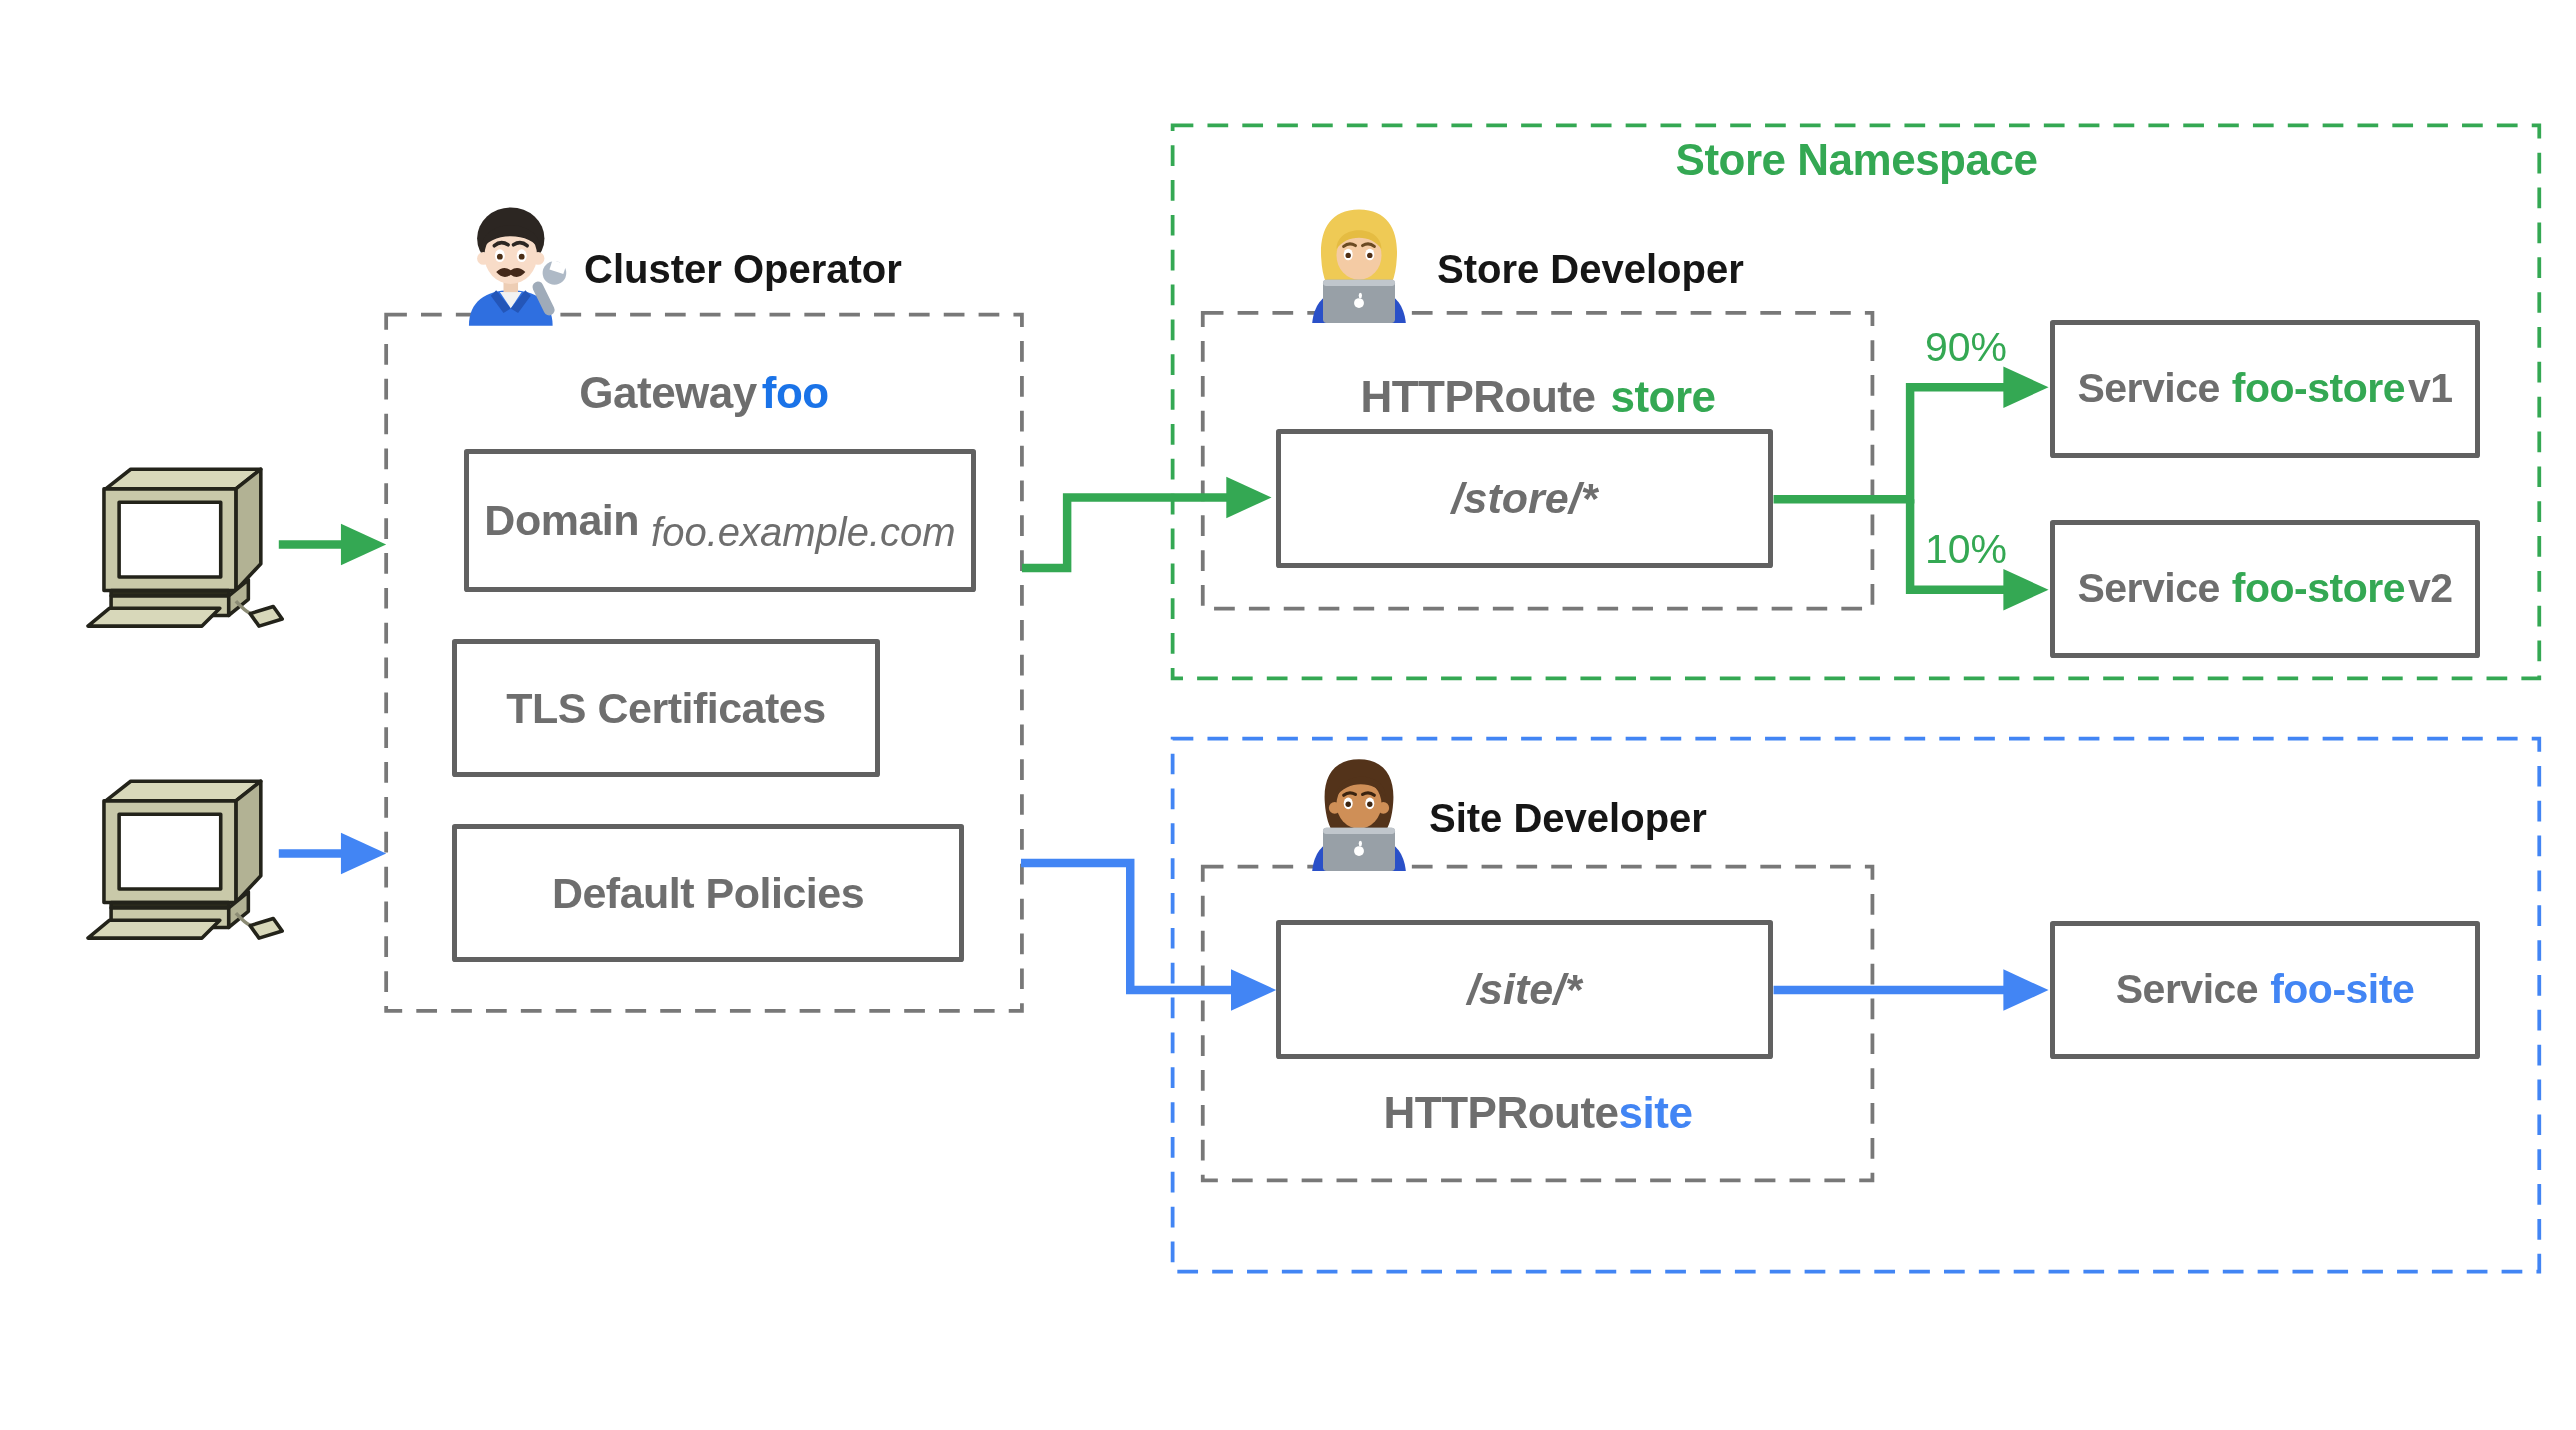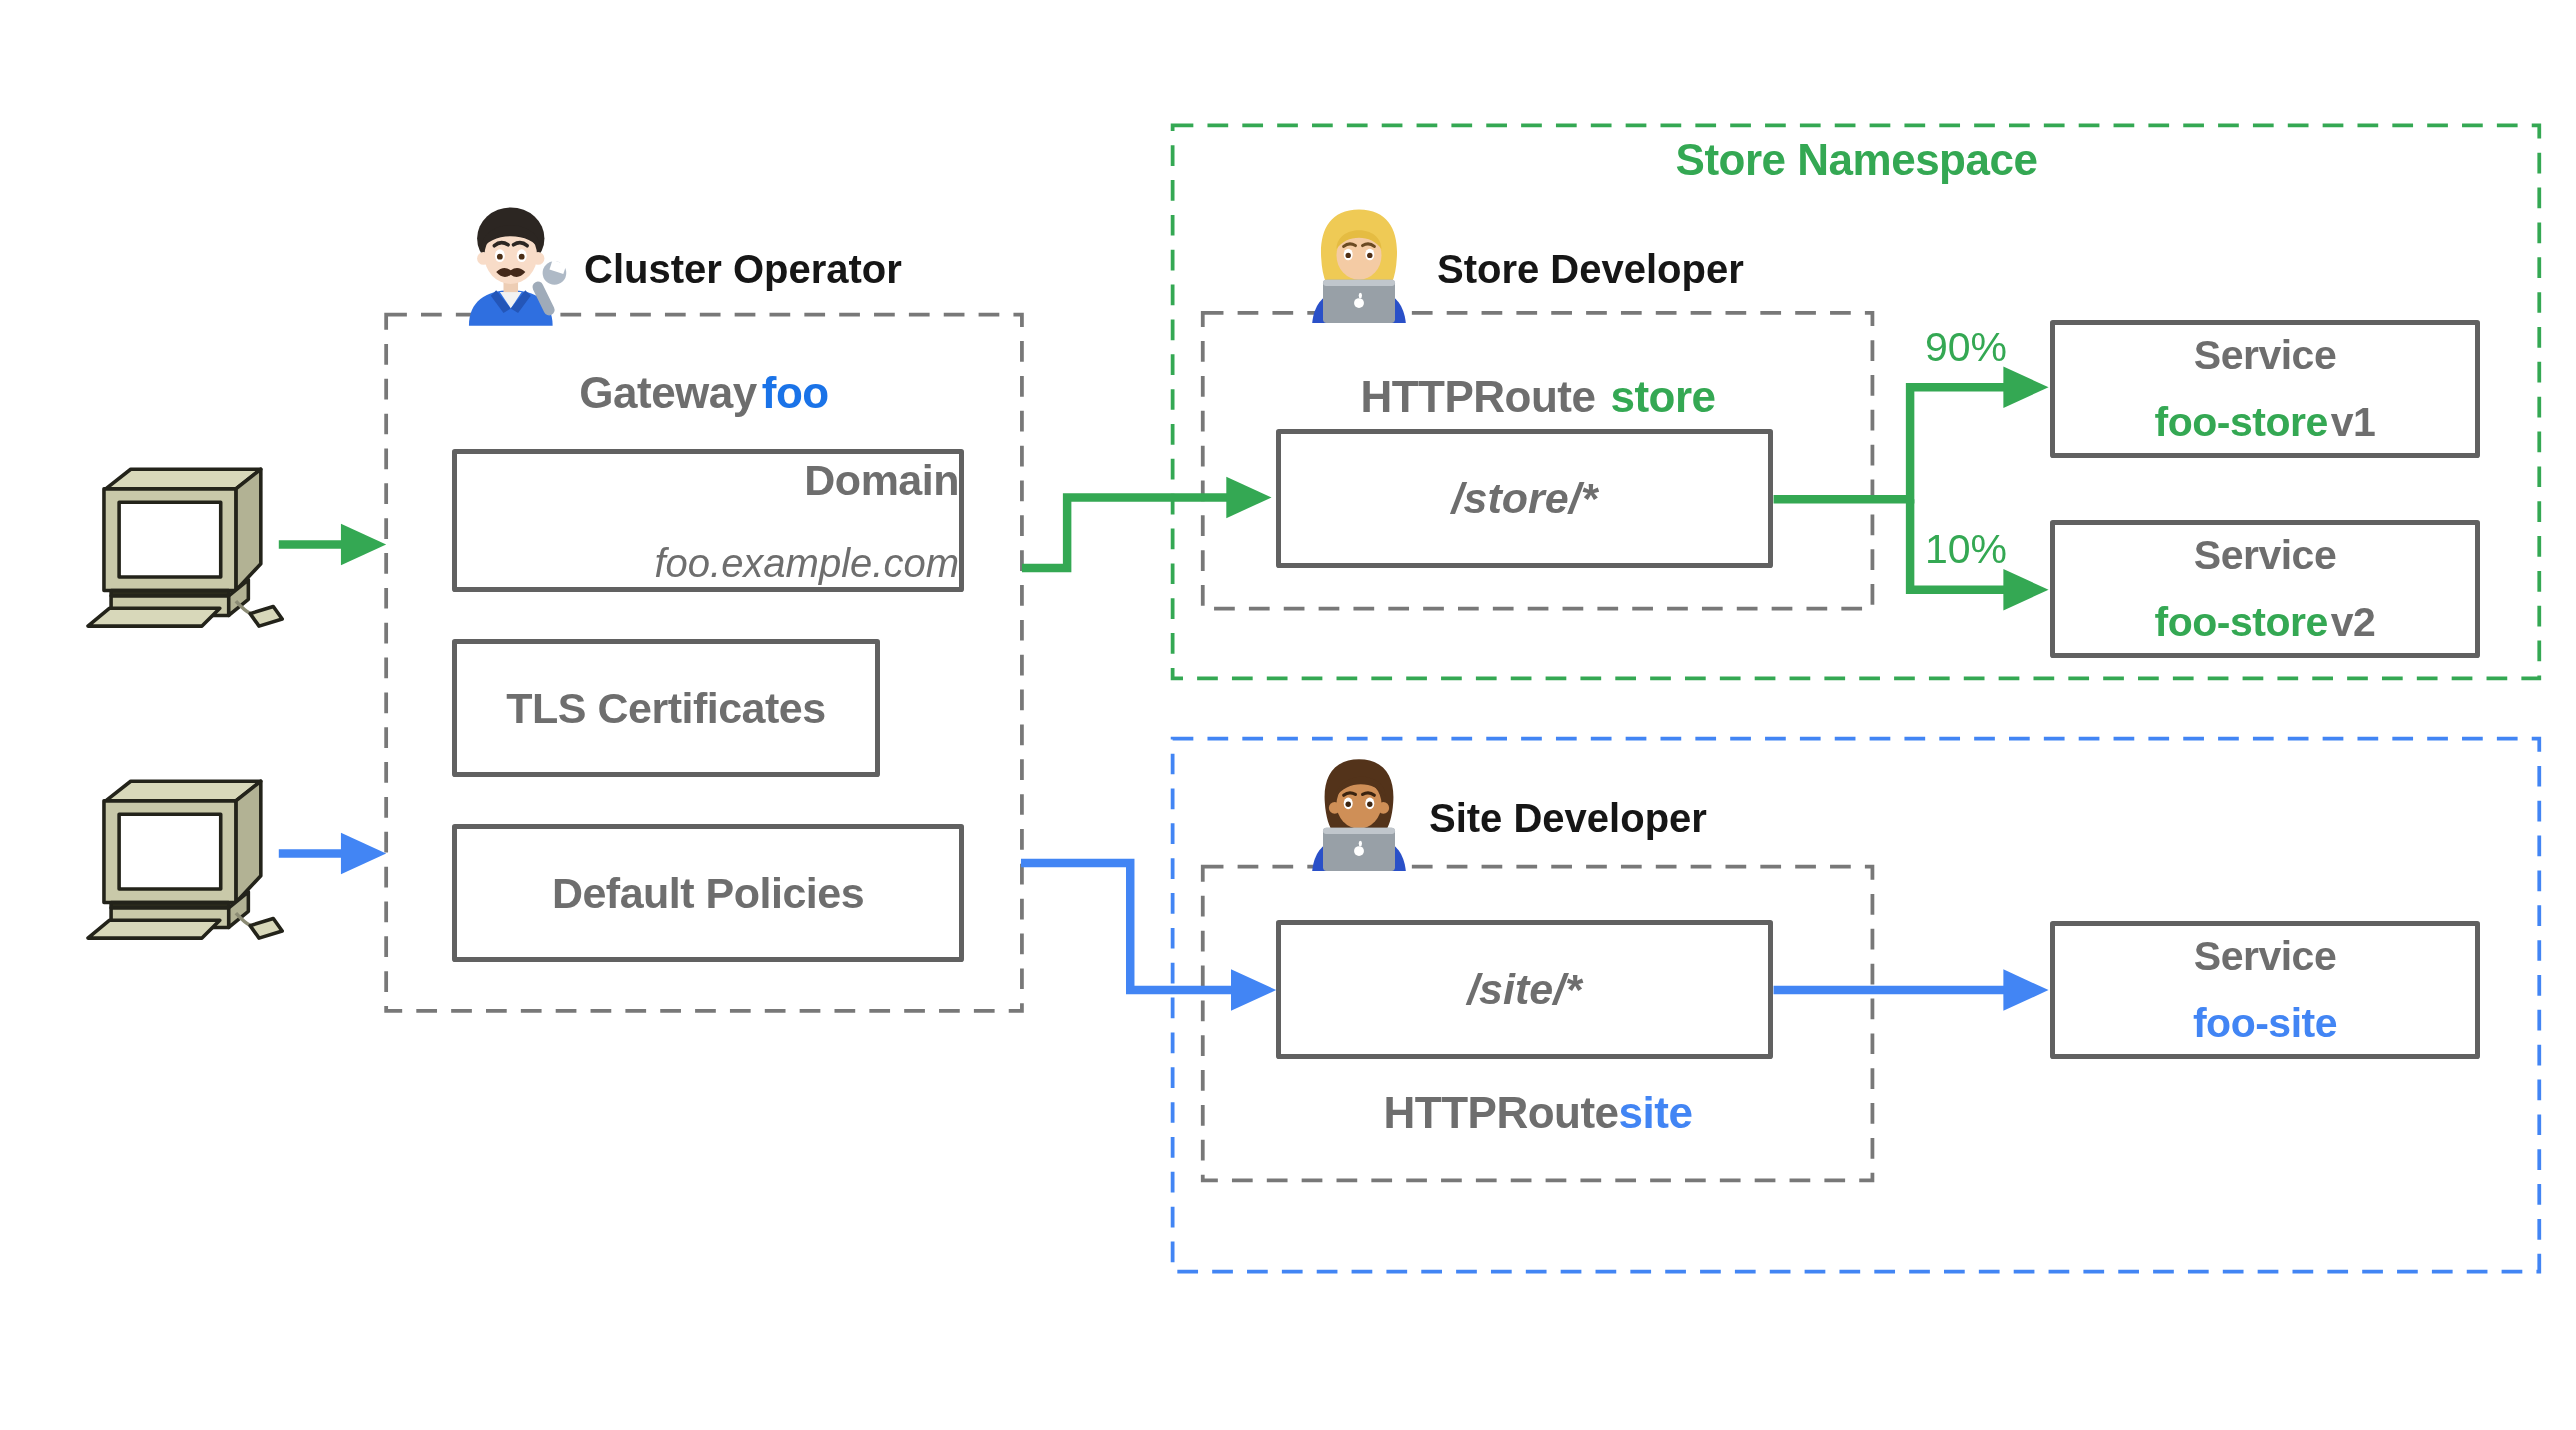--- a/index.html
+++ b/index.html
@@ -6,21 +6,21 @@
   #canvas{
     position:relative;width:2576px;height:1431px;background:#ffffff;overflow:hidden;
     font-family:"Liberation Sans", sans-serif;
   }
   svg{display:block;}
   #lines{position:absolute;left:0;top:0;z-index:0;pointer-events:none;}
   .figure{position:absolute;z-index:3;}
   
   .box{
     position:absolute;box-sizing:border-box;background:#ffffff;border:5.7px solid #616161;
-    border-radius:2.8px;display:flex;flex-direction:column;align-items:center;justify-content:center;
+    border-radius:2.8px;display:flex;flex-direction:row;align-items:center;justify-content:center;
     z-index:2;text-align:center;gap:12px;
   }
   .gray-b{color:#6e6e6e;font-weight:700;font-size:43px;letter-spacing:-0.5px;}
   .gray-i{color:#6e6e6e;font-style:italic;font-size:40px;margin-top:24px;}
   .path-text{color:#6e6e6e;font-weight:700;font-style:italic;font-size:43px;}
   .svc-line{color:#6e6e6e;font-weight:700;font-size:41px;line-height:1.35;letter-spacing:-0.5px;}
   .svc-name-green{color:#34a853;}
   .svc-name-blue{color:#4285f4;}
   .svc-ver{margin-left:3px;color:#6e6e6e;}
   
@@ -87,21 +87,21 @@
     <span class="route-prefix">HTTPRoute</span><span class="route-name-blue">site</span>
   </div>
 
   <div class="actor-label" style="left:584px;top:247px;">Cluster Operator</div>
   <div class="actor-label" style="left:1437px;top:247px;">Store Developer</div>
   <div class="actor-label" style="left:1429px;top:796px;">Site Developer</div>
 
   <div class="pct" style="left:1925px;top:324px;">90%</div>
   <div class="pct" style="left:1925px;top:526px;">10%</div>
 
-  <div class="box" style="left:452px;top:449px;width:512px;height:143px;align-items:flex-end;">
+  <div class="box" style="left:464px;top:449px;width:512px;height:143px;">
     <div class="gray-b">Domain</div>
     <div class="gray-i">foo.example.com</div>
   </div>
   <div class="box" style="left:452px;top:639px;width:428px;height:138px;">
     <div class="gray-b">TLS Certificates</div>
   </div>
   <div class="box" style="left:452px;top:824px;width:512px;height:138px;">
     <div class="gray-b">Default Policies</div>
   </div>
 

